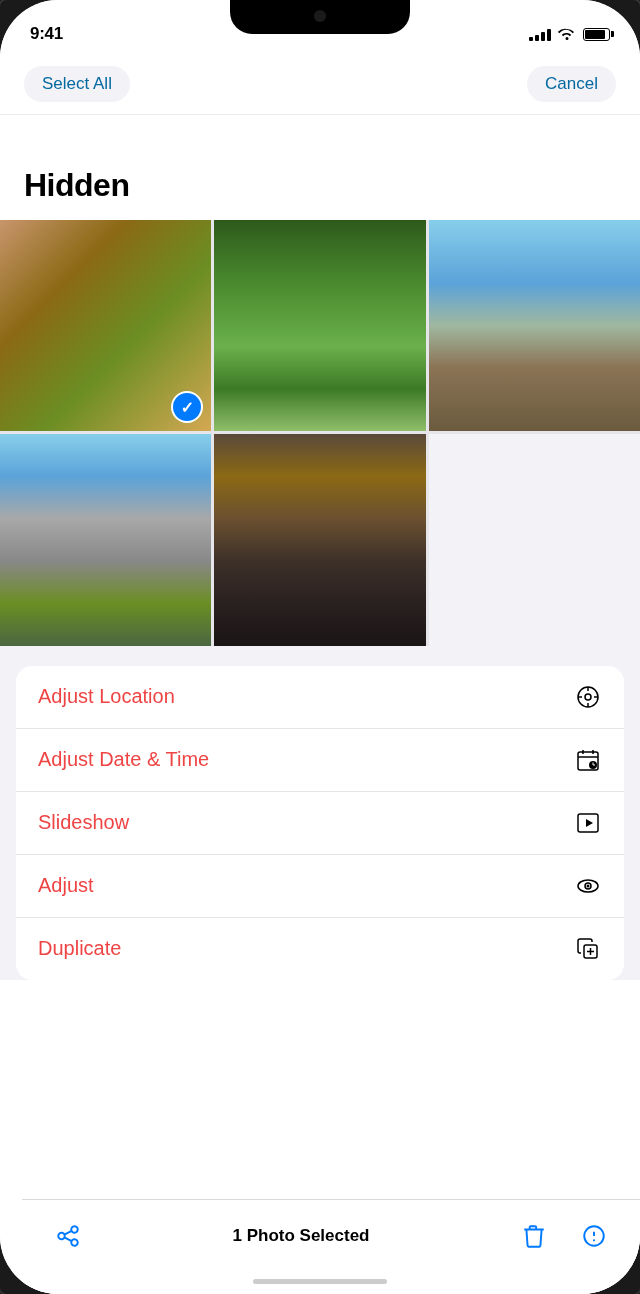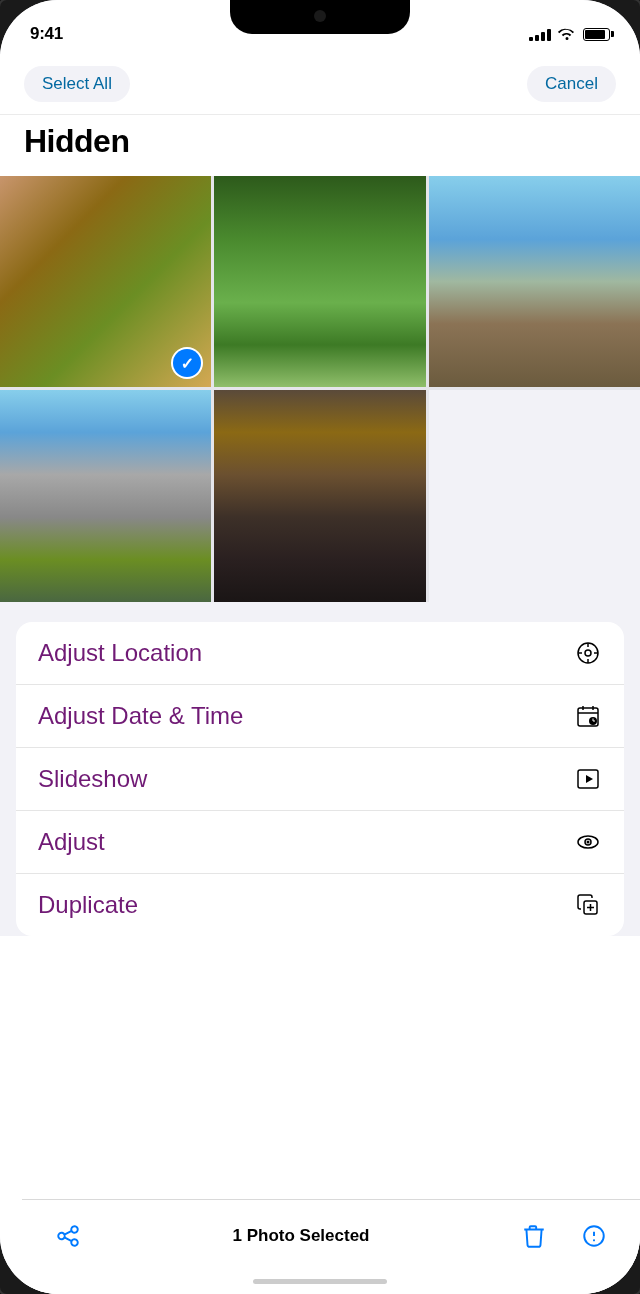--- a/index.html
+++ b/index.html
@@ -152,20 +152,21 @@
       font-size: 17px;
       color: #0369a1;
       cursor: pointer;
       font-family: inherit;
     }
 
     
     .page-title-area {
       background: #fff;
       padding: 8px 24px 16px;
+      margin-top: 44px;
     }
 
     .page-title {
       font-size: 32px;
       font-weight: 700;
       color: #000;
       letter-spacing: -0.5px;
     }
 
     
@@ -256,22 +257,22 @@
       padding: 17px 22px;
       cursor: pointer;
       border-bottom: 1px solid rgba(0,0,0,0.1);
     }
 
     .action-item:last-child {
       border-bottom: none;
     }
 
     .action-item-label {
-      font-size: 24px;
-      color: #701a75;
+      font-size: 20px;
+      color: #ef4444;
       font-weight: 400;
     }
 
     .action-item-icon {
       width: 28px;
       height: 28px;
       display: flex;
       align-items: center;
       justify-content: center;
       font-size: 20px;

